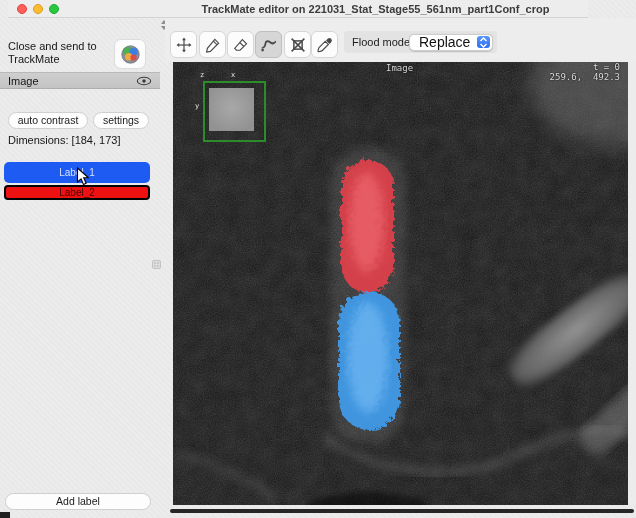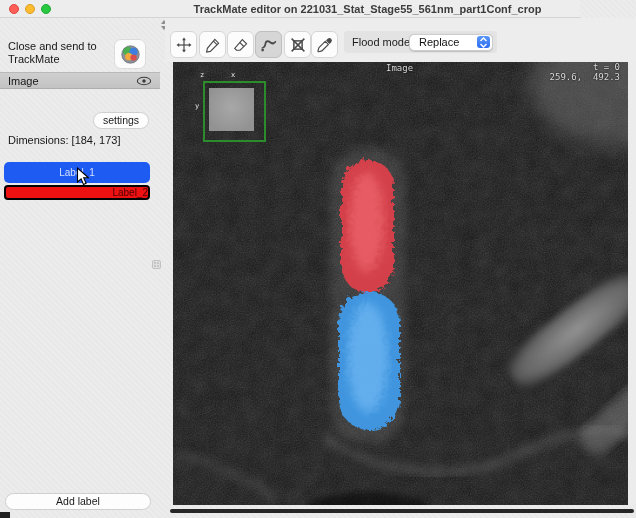--- a/index.html
+++ b/index.html
@@ -2,21 +2,21 @@
 <html><head>
 <meta charset="utf-8">
 <style>
   * { margin:0; padding:0; box-sizing:border-box; }
   html,body { width:636px; height:518px; overflow:hidden; }
   body { font-family:"Liberation Sans", sans-serif; }
   #app { position:relative; width:636px; height:518px; background:#ececec; overflow:hidden;
          background-image:repeating-linear-gradient(45deg, rgba(0,0,0,0.015) 0 2px, transparent 2px 4px); }
 
   
-  .titlebar { position:absolute; left:0; top:0; width:580px; height:18px; background:#ededed;
+  .titlebar { position:absolute; left:8px; top:0; width:580px; height:18px; background:#ededed;
               border-bottom:1px solid #d4d4d4; }
   .tl { position:absolute; top:4px; width:10px; height:10px; border-radius:50%; }
   .tl.red   { left:9px;  background:#ff5f57; border:0.5px solid #e0443e; }
   .tl.yel   { left:25px; background:#febc2e; border:0.5px solid #d89e24; }
   .tl.grn   { left:41px; background:#28c840; border:0.5px solid #1eab33; }
   .win-title { position:absolute; left:165px; right:10px; top:0; height:18px; line-height:18px;
                text-align:center; font-size:11px; font-weight:bold; color:#3c3c3c;
                white-space:nowrap; overflow:hidden; }
 
   
@@ -25,40 +25,40 @@
          background:linear-gradient(#cfcfcf,#c3c3c3); border-top:1px solid #b9b9b9;
          border-bottom:1px solid #aeaeae; font-size:11px; color:#141414; padding-left:8px; }
   .hdr .eye { position:absolute; right:8px; top:3px; }
   .small-txt { position:absolute; font-size:11px; color:#161616; }
   .pill { position:absolute; background:#fdfdfd; border:1px solid #cfcfcf; border-radius:9px;
           font-size:10.5px; color:#1a1a1a; text-align:center; cursor:default; }
   .logo-btn { position:absolute; left:114px; top:21px; width:32px; height:30px; background:#fcfcfc;
               border:1px solid #dcdcdc; border-radius:7px; display:flex; align-items:center; justify-content:center; }
   .label-btn { position:absolute; left:4px; width:146px; text-align:center; font-size:10px; }
   .lbl-blue { top:144px; height:21px; line-height:21px; border-radius:5px; color:#d3e0ff; }
-  .lbl-red  { top:167px; height:15px; line-height:11px; border-radius:4px; border:2px solid #000; color:#4d0000;text-align:right; }
+  .lbl-red  { top:167px; height:15px; line-height:11px; border-radius:4px; border:2px solid #000; color:#4d0000; }
   .gutter-arrows { position:absolute; left:161px; top:20px; width:8px; height:16px; }
   .tri-up { width:0; height:0; border-left:3px solid transparent; border-right:3px solid transparent;
             border-bottom:4px solid #8f8f8f; margin-bottom:2px; }
   .tri-dn { width:0; height:0; border-left:3px solid transparent; border-right:3px solid transparent;
             border-top:4px solid #8f8f8f; }
   .split-handle { position:absolute; left:152px; top:260px; width:9px; height:9px; background:#e0e0e0;
                   border:1px solid #c2c2c2; border-radius:2px; }
 
   
   .toolbar { position:absolute; left:165px; top:18px; width:471px; height:44px; background:#ededed; }
   .toolbtn { position:absolute; top:13px; width:27px; height:27px; background:#fcfcfc;
              border:1px solid #d6d6d6; border-radius:6px; display:flex; align-items:center; justify-content:center; }
   .toolbtn.active { background:#d6d6d6; border-color:#bfbfbf; }
   .flood-panel { position:absolute; left:179px; top:13px; width:153px; height:22px; background:#e3e3e3;
                  border-radius:4px; }
   .flood-label { position:absolute; left:8px; top:0; height:22px; line-height:22px; font-size:11px; color:#1c1c1c; }
   .dropdown { position:absolute; left:65px; top:2.5px; width:84px; height:17px; background:#ffffff;
               border:1px solid #cdcdcd; border-radius:5px; box-shadow:0 0.5px 1px rgba(0,0,0,0.15); }
-  .dropdown .val { position:absolute; left:9px; top:0; height:15px; line-height:15px; font-size:11px; color:#111; }
+  .dropdown .val { position:absolute; left:9px; top:0; height:15px; line-height:15px; font-size:14px; color:#111; }
   .stepper { position:absolute; right:2px; top:1.5px; width:13px; height:12px; border-radius:3px;
              background:linear-gradient(#5a97f8,#2e6ef3); display:flex; flex-direction:column;
              align-items:center; justify-content:center; }
 
   
   .canvas { position:absolute; left:173px; top:62px; width:455px; height:443px; background:#131313; overflow:hidden; }
   .canvas svg.scene { position:absolute; left:0; top:0; }
   .ovl { position:absolute; font-family:"DejaVu Sans Mono", monospace; font-size:9px; color:#d9d9d9;
          white-space:pre; text-shadow:0 0 2px #000; }
   .overview { position:absolute; left:30px; top:19px; width:63px; height:61px; border:2px solid #2c8c2c; }
@@ -115,20 +115,21 @@
       <span class="eye">
         <svg width="16" height="10" viewBox="0 0 24 14">
           <ellipse cx="12" cy="7" rx="10" ry="5.5" fill="none" stroke="#3a3a3a" stroke-width="1.6"></ellipse>
           <circle cx="12" cy="7" r="2.6" fill="#3a3a3a"></circle>
         </svg>
       </span>
     </div>
 
     <div class="small-txt" style="left:8px; top:78px;margin-top:38px;">Dimensions: [184, 173]</div>
 
+    <div class="pill" style="left:8px; top:94px; width:80px; height:17px; line-height:15px;">auto contrast</div>
     <div class="pill" style="left:93px; top:94px; width:56px; height:17px; line-height:15px;">settings</div>
 
 
     <div class="label-btn lbl-blue" style="background-color: rgb(30, 91, 243);">Label_1</div>
 
     <div class="label-btn lbl-red" style="background-color: rgb(238, 17, 17);">Label_2</div>
 
     <div class="pill" style="left:5px; top:475px; width:146px; height:17px; line-height:15px;">Add label</div>
   </div>
 

